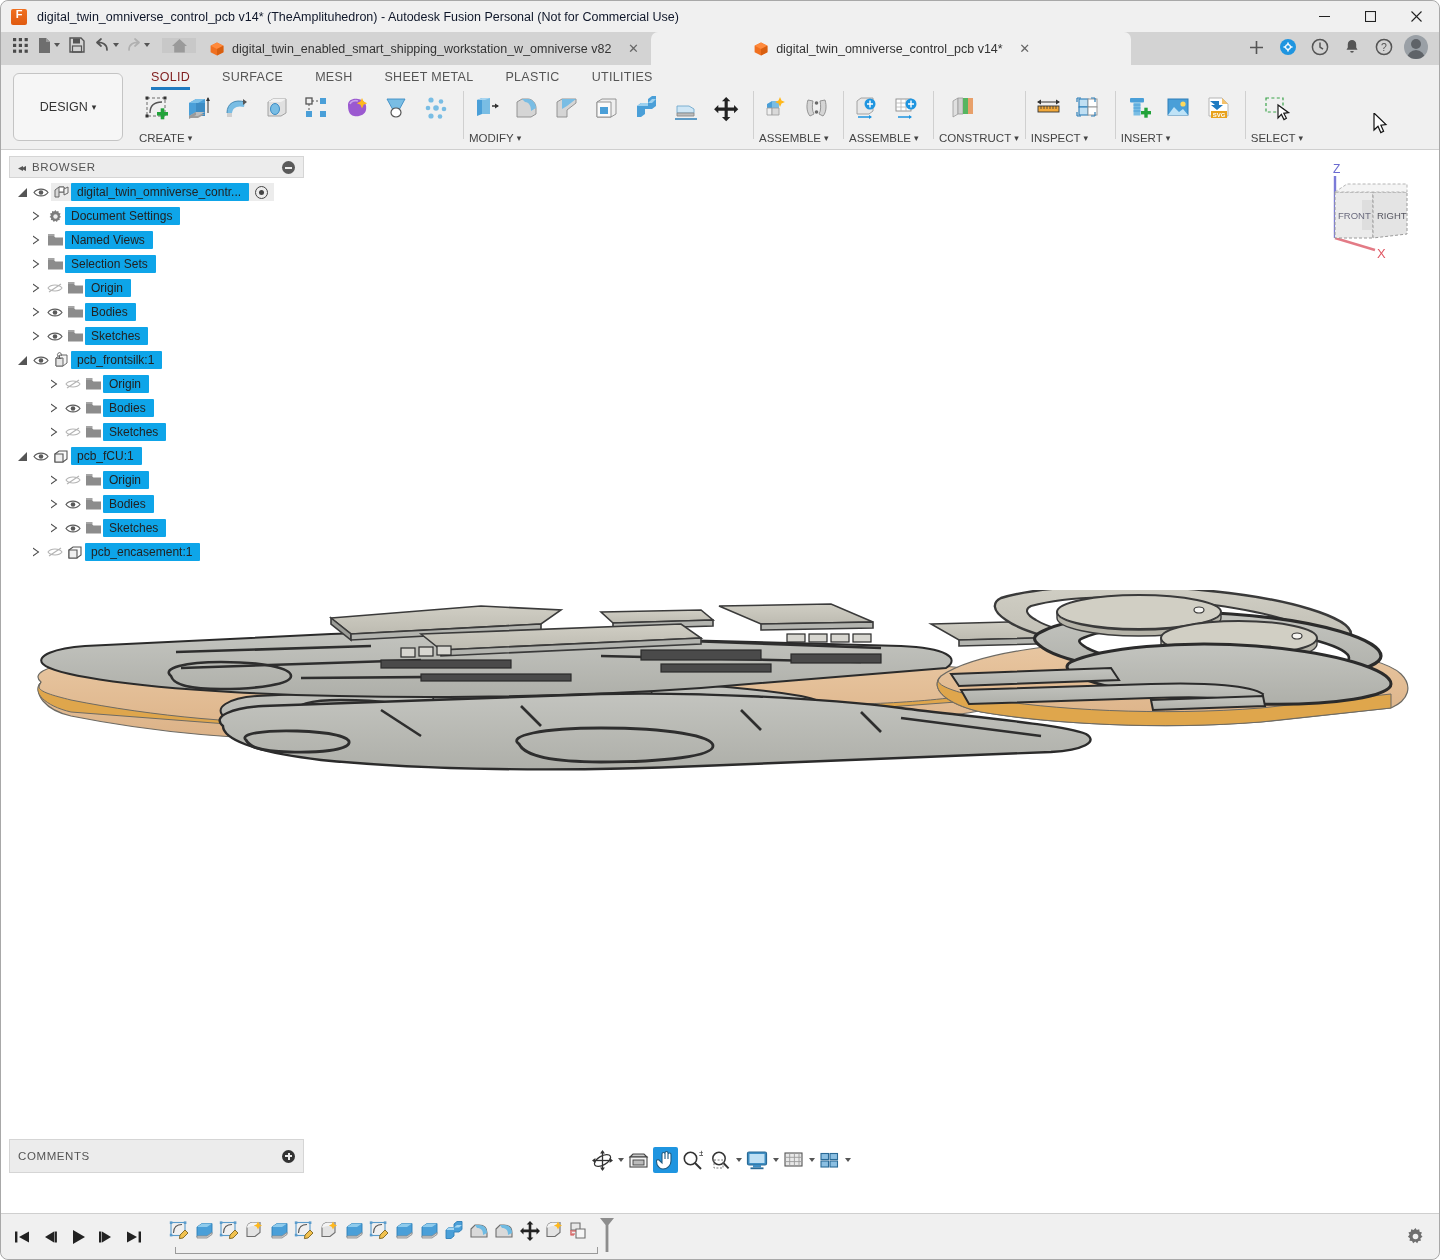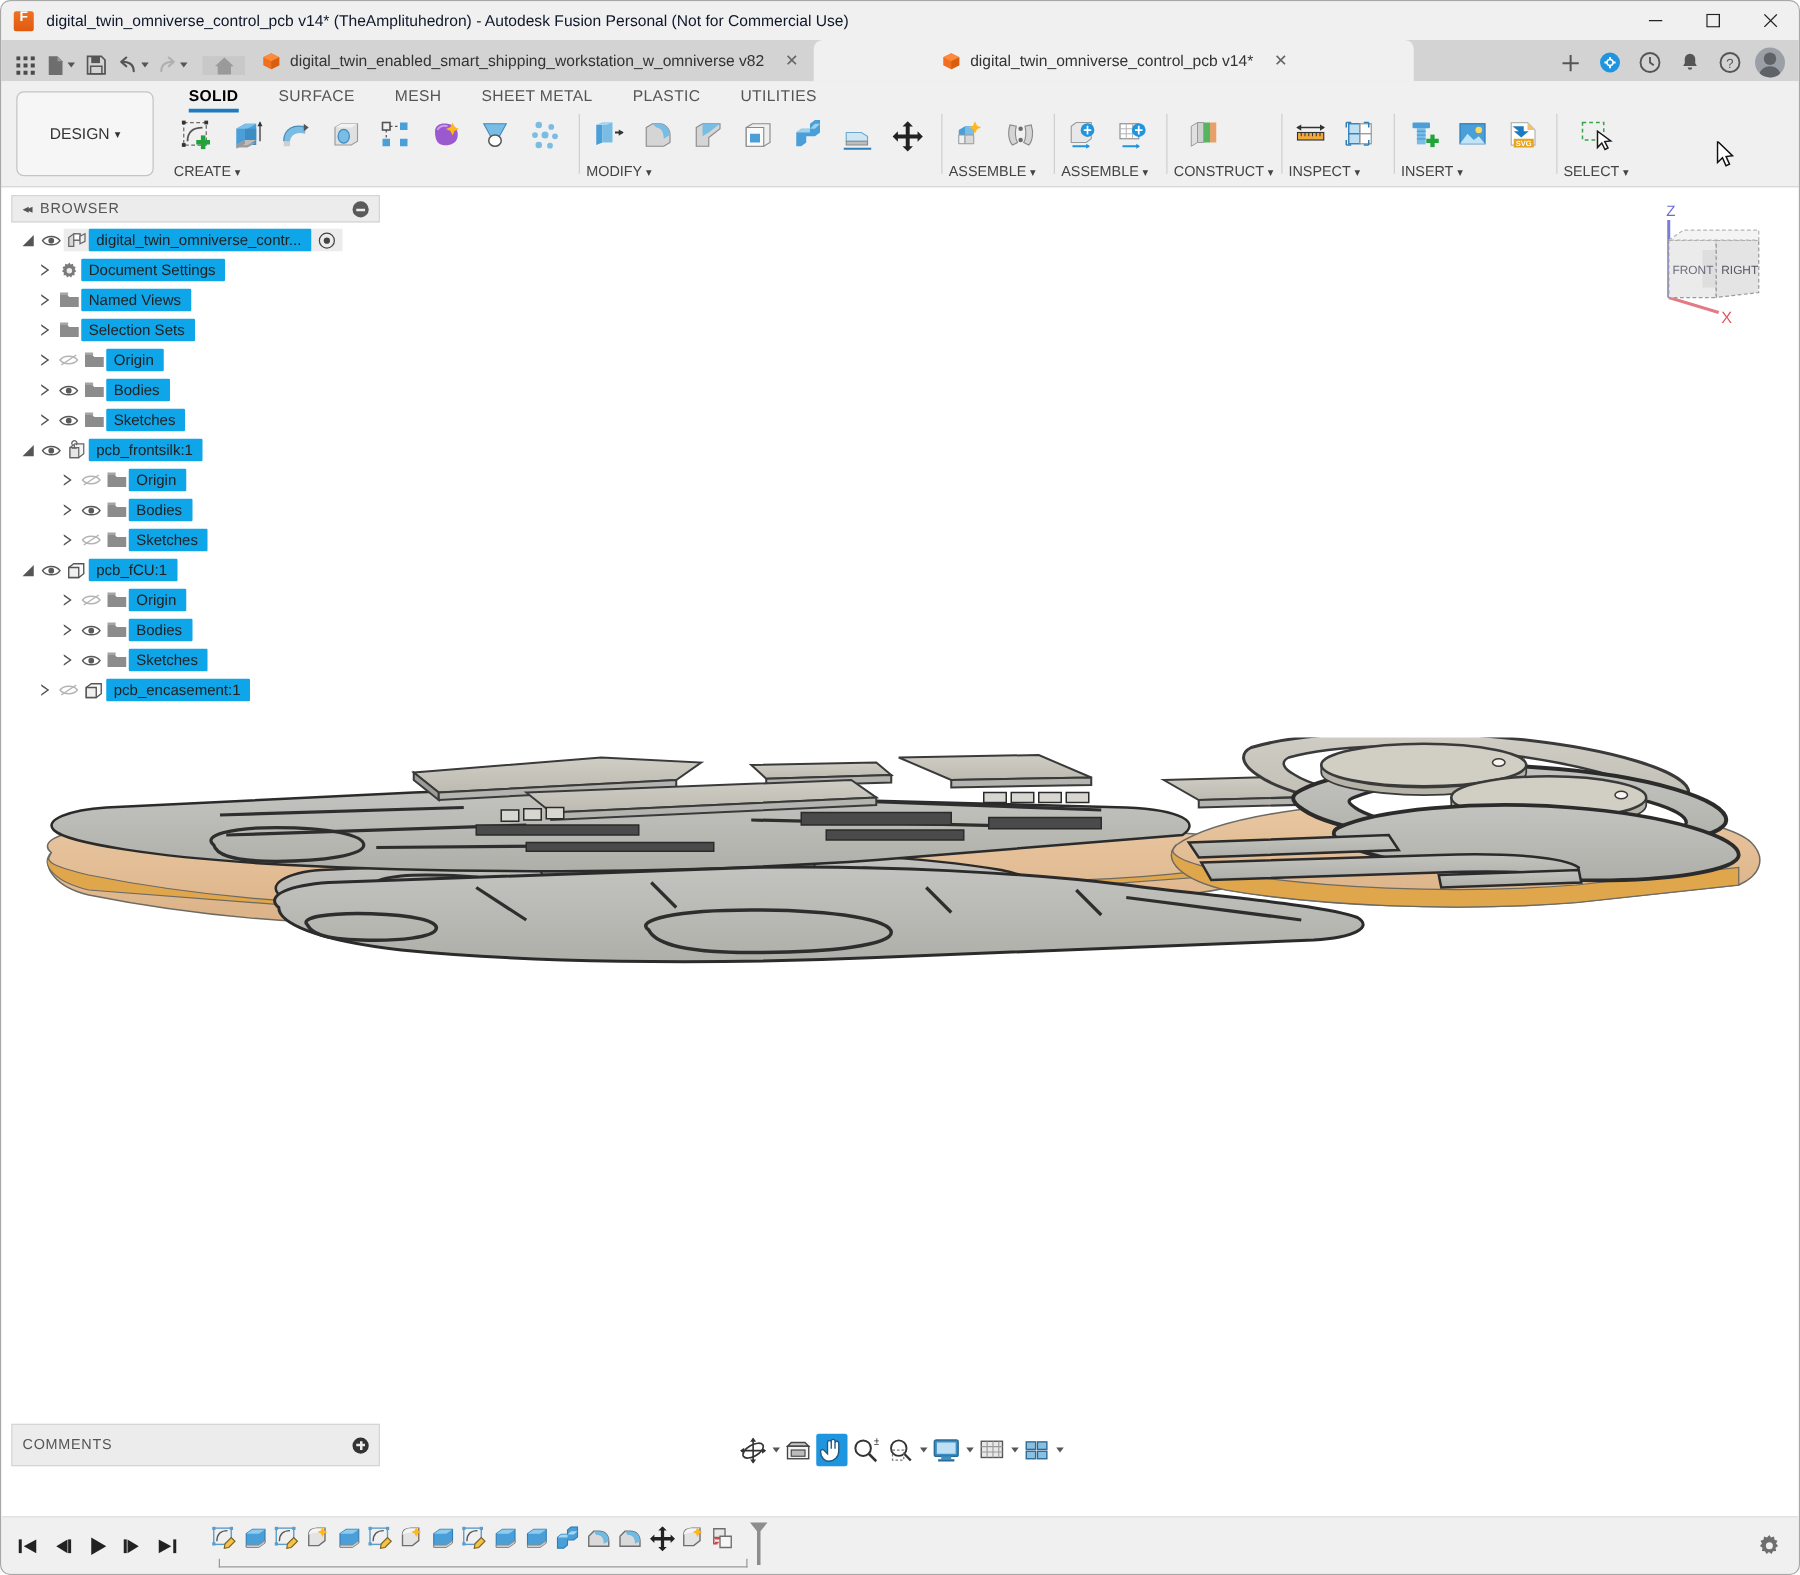--- a/index.html
+++ b/index.html
@@ -57,21 +57,21 @@
     display: flex; align-items: center; justify-content: center;
     font-size: 12px; color: #222;
   }
   .wbtn svg { display:block; }
 
   
   .qatbar {
     height: 33px;
     background: #d3d3d3;
     display: flex;
-    align-items: flex-end;
+    align-items: flex-start;
     position: relative;
   }
   .qat-left {
     display: flex; align-items: center;
     padding-left: 6px;
     gap: 2px;
   }
   .qat-btn {
     width: 26px; height: 26px;
     display: flex; align-items: center; justify-content: center;
@@ -161,21 +161,21 @@
   .ribbon-tabs {
     position: absolute; top: 3px; left: 6px;
     display: flex; gap: 0;
   }
   .rtab {
     font-size: 12.5px;
     color: #555;
     padding: 2px 16px 4px 16px;
     letter-spacing: .3px;
   }
-  .rtab.active { color: #000000; font-weight: bold; }
+  .rtab.active { color: #7f1d1d; }
   .rtab.active .underline {
     display:block; height:3px; background:#1f7bc1; margin-top:3px;
   }
   .rtab .underline { display:none; }
   .ribbon-groups {
     position: absolute; top: 24px; left: 0; right: 0; bottom: 0;
     display: flex; align-items: flex-start;
   }
   .rgroup {
     display: flex; flex-direction: column; align-items: flex-start;

